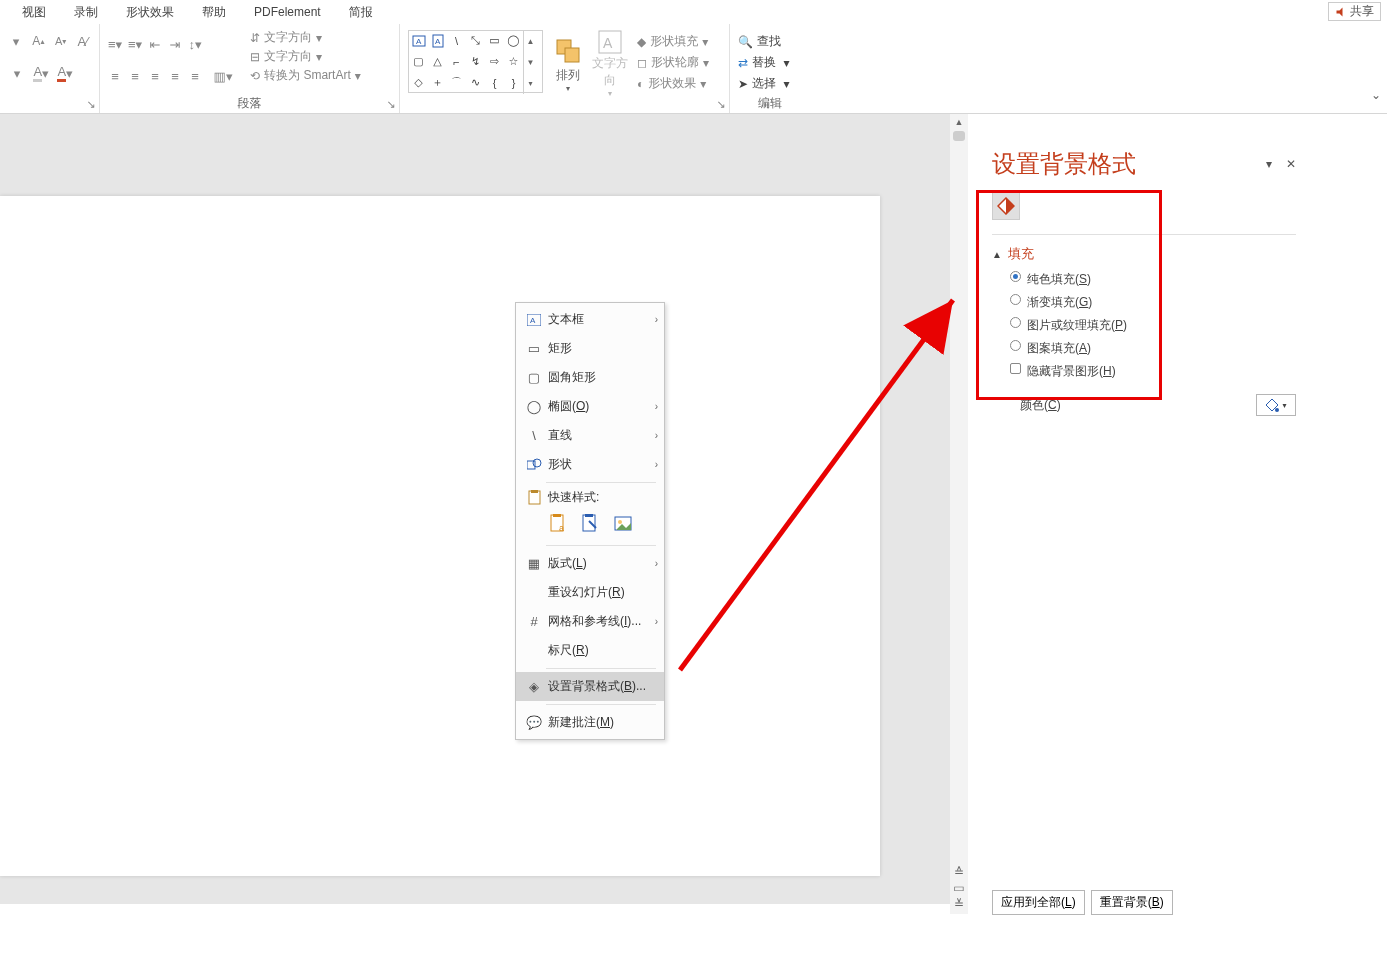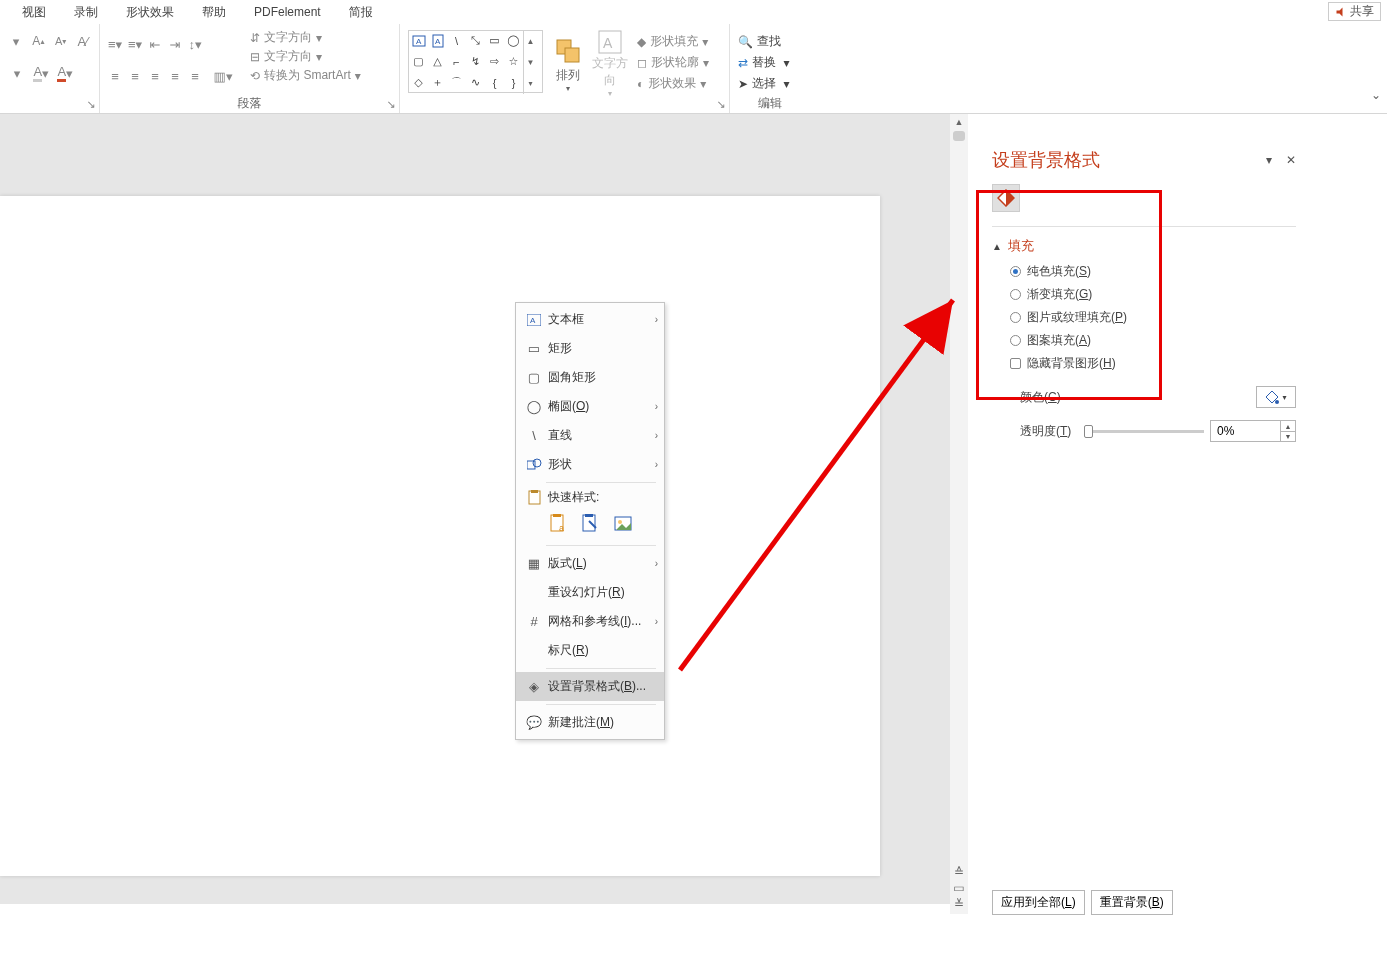--- a/index.html
+++ b/index.html
@@ -185,40 +185,40 @@
 
   
   .task-pane {
     position:absolute;
     top:136px; left:978px;
     width:332px;
     height: 770px;
     background:#fff;
     padding:12px 14px 0 14px;
   }
-  .tp-title { color:#c43e1c; font-size:18px; font-weight:400; }
+  .tp-title { color:#c43e1c; font-size:24px; font-weight:400; }
   .tp-title-row { display:flex; align-items:center; }
   .tp-title-row .spacer{ flex:1; }
   .tp-ctrl { margin-left:14px; font-size:12px; color:#555; cursor:pointer; }
   .tp-tab-icon {
     margin-top:12px;
     width:28px; height:28px;
     background:#e0e0e0;
     border:1px solid #ccc;
     display:flex; align-items:center; justify-content:center;
     color:#c43e1c; font-size:16px;
   }
   .tp-hr { border-top:1px solid #e0e0e0; margin:14px 0 10px 0; }
 
   .fill-header { display:flex; align-items:center; gap:6px; cursor:pointer; margin-bottom:8px; }
   .fill-header .tri { font-size:10px; color:#444; }
   .fill-header .lbl { color:#c43e1c; font-size:13px; }
 
   .fill-options { padding-left:18px; display:flex; flex-direction:column; gap:6px; }
-  .fill-opt { display:flex; align-items:center; gap:6px; cursor:pointer; }
+  .fill-opt { display:flex; gap:6px; cursor:pointer; }
   .radio {
     width:11px; height:11px; border:1px solid #888; border-radius:50%;
     display:inline-flex; align-items:center; justify-content:center;
   }
   .radio.checked::after { content:""; width:5px; height:5px; border-radius:50%; background:#3072c4; }
   .chkbox { width:11px; height:11px; border:1px solid #888; border-radius:2px; }
 
   .highlight-box {
     position:absolute;
     top: 190px; left: 976px;
@@ -620,33 +620,20 @@
     <div class="lab">颜色(<span class="u">C</span>)</div>
     <div class="color-btn">
       <svg width="14" height="14">
           <path d="M7 1 L13 7 L7 13 L1 7 Z" fill="#fff" stroke="#2a5db0"></path>
           <circle cx="12" cy="12" r="2" fill="#2a5db0"></circle>
         </svg>
       <span style="font-size:8px;">▾</span>
     </div>
   </div>
 
-  <div class="trans-row">
-    <div class="lab">透明度(<span class="u">T</span>)</div>
-    <div class="slider">
-        <div class="knob"></div>
-      </div>
-    <div class="spin">
-      <input value="0%" style="">
-      <div class="spin-btns">
-        <div>▲</div>
-        <div style="border-top:1px solid #b5b5b5;">▼</div>
-      </div>
-    </div>
-  </div>
 </div>
 
 <div class="tp-footer">
   <button>应用到全部(<span class="u">L</span>)</button>
   <button>重置背景(<span class="u">B</span>)</button>
 </div>
 
 <div class="highlight-box"></div>
 <svg class="arrow-svg" style="top:280px; left:660px;" width="320" height="410">
   <defs>

